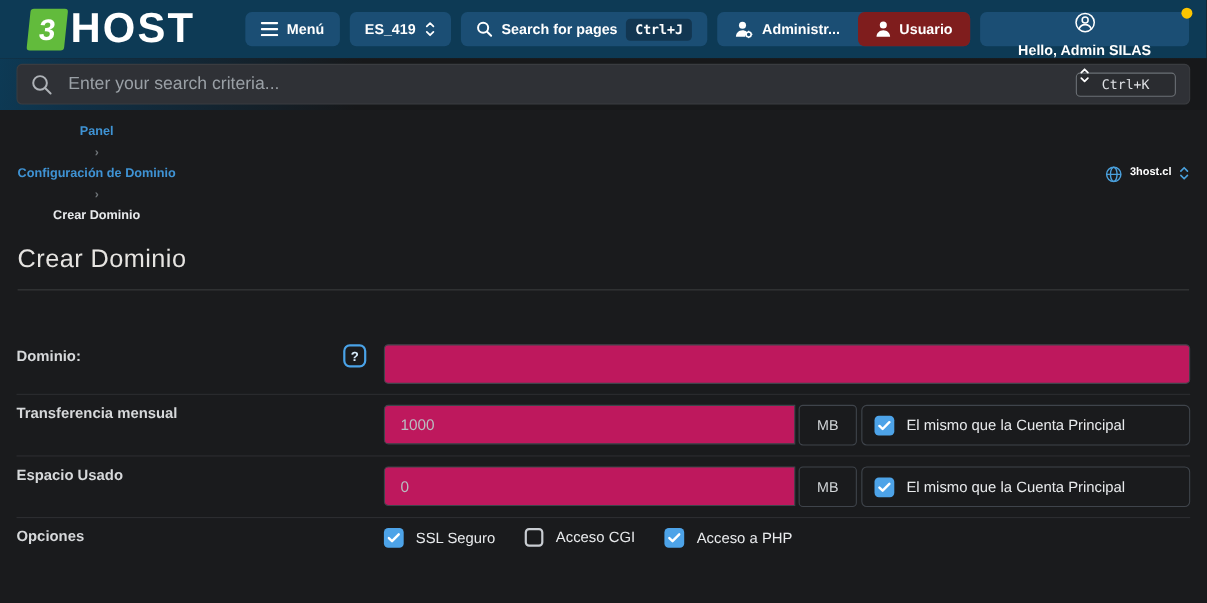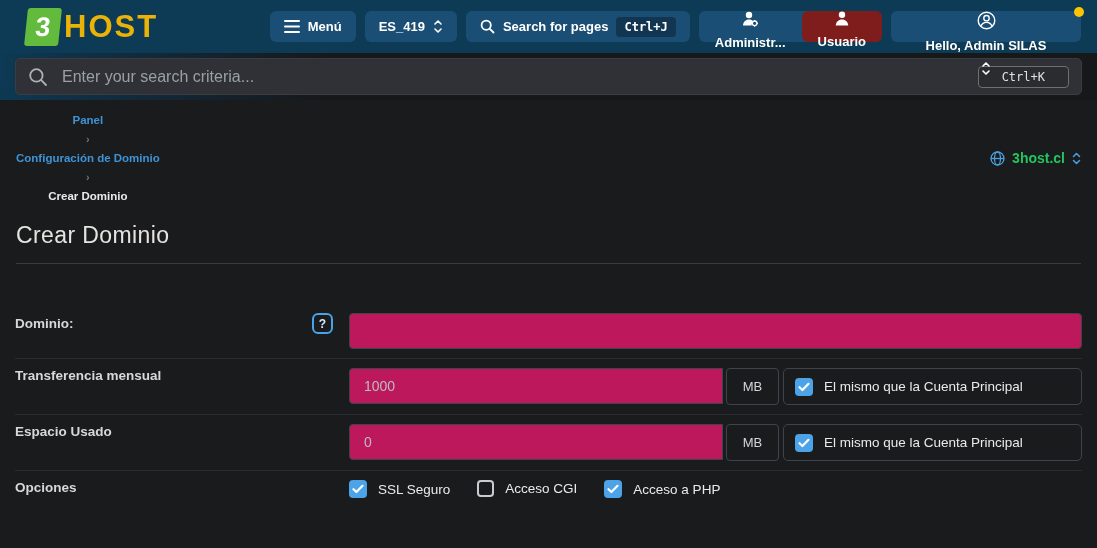--- a/index.html
+++ b/index.html
@@ -17,21 +17,21 @@
     display:flex; align-items:center;
     padding:0 16px; gap:9px;
   }
   .logo { display:flex; align-items:center; gap:4px; margin-left:10px; margin-right:auto; cursor:pointer; }
   .logo-mark {
     width:34px; height:38px; background:#62bb3c;
     transform:skewX(-6deg); border-radius:3px;
     display:flex; align-items:center; justify-content:center;
     font-size:27px; font-weight:800; color:#fff;
   }
-  .logo-name { font-size:31px; font-weight:800; color:#eab308; letter-spacing:2px; }
+  .logo-name { font-size:38px; font-weight:800; color:#ffffff; letter-spacing:2px; }
 
   .nav-btn {
     background:#1b4e74; border:none; border-radius:6px;
     height:31px; padding:0 14px;
     display:flex; align-items:center; gap:8px;
     color:#fff; font-size:13px; font-weight:700; cursor:pointer;
     font-family:"Liberation Sans", sans-serif;
   }
   .kbd-chip {
     font-family:"DejaVu Sans Mono", monospace;
@@ -40,21 +40,20 @@
     padding:3px 8px;
   }
   .role-switch {
     background:#1b4e74; border-radius:6px; height:31px;
     display:flex; align-items:stretch; cursor:pointer;
   }
   .role-seg {
     display:flex; align-items:center; gap:8px;
     padding:0 16px; color:#fff; font-size:13px; font-weight:700;
     border-radius:6px;
-    flex-direction:column;
   }
   .role-seg.active { background:#7f1d1d; }
   .greeting-btn { position:relative; padding:0 12px; min-width:190px; justify-content:space-between;flex-direction:column; }
   .notif-dot {
     position:absolute; top:-4px; right:-3px;
     width:10px; height:10px; border-radius:50%;
     background:#fdc500;
   }
 
   
@@ -82,22 +81,22 @@
   
   .crumb-row {
     display:flex; align-items:center; justify-content:space-between;
     margin:14px 16px 0;
   }
   .breadcrumb { display:flex; align-items:center; gap:7px; font-size:11.5px; font-weight:700;flex-direction:column; }
   .crumb-link { color:#3f93d4; cursor:pointer; }
   .crumb-sep { color:#6f7478; font-size:11px; }
   .crumb-current { color:#e8eaec; }
   .domain-selector {
-    display:flex; align-items:center; gap:7px;
-    color:#22c55e; font-size:14px; font-weight:700; cursor:pointer;
+    display:flex; align-items:flex-start; gap:7px;
+    color:#ffffff; font-size:10px; font-weight:700; cursor:pointer;
   }
 
   
   .page-title {
     margin:20px 16px 0;
     font-size:23px; font-weight:500; letter-spacing:0.4px; color:#e6e4e1;
   }
   .title-divider { margin:14px 16px 0; border-bottom:1px solid #3a3b3d; }
 
   

